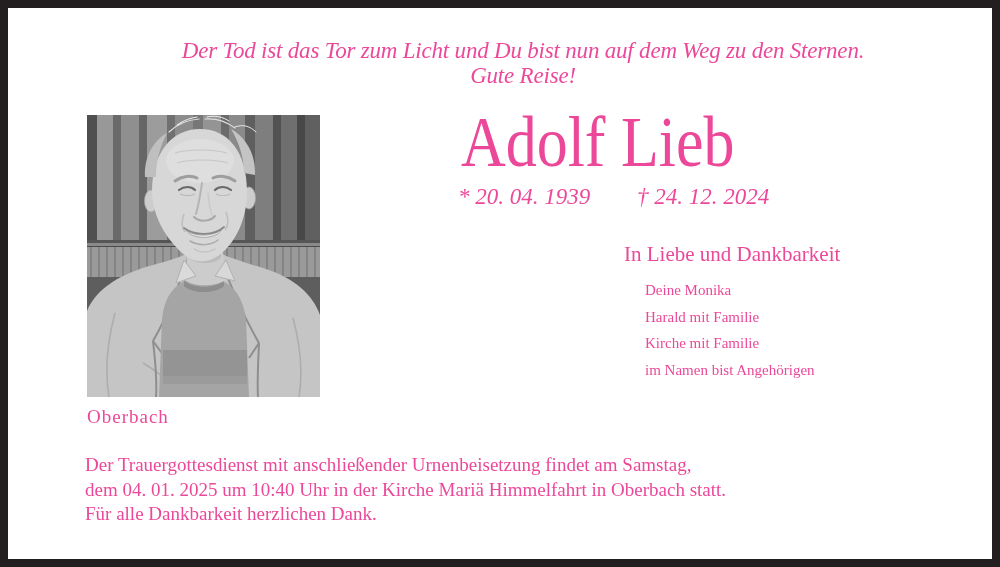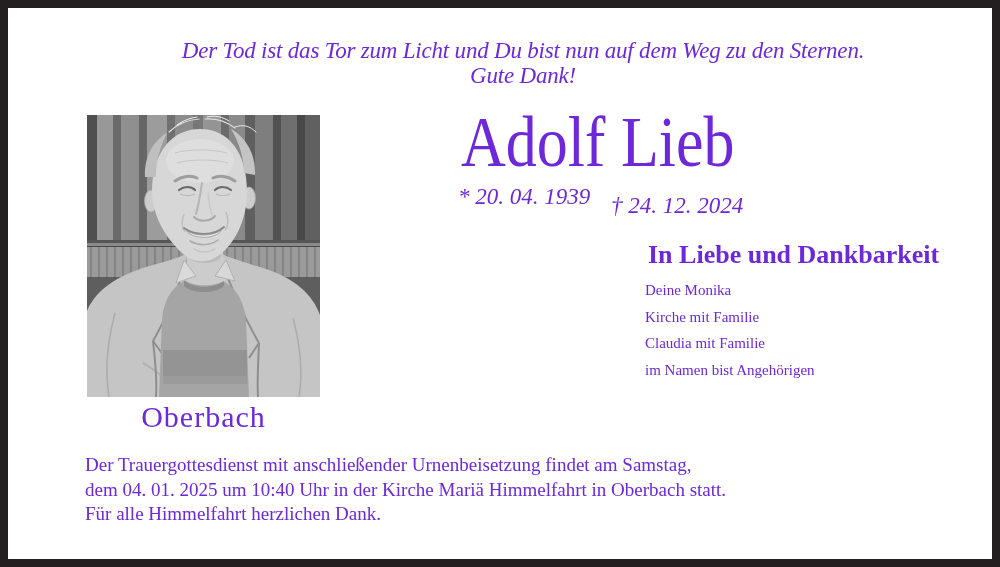--- a/index.html
+++ b/index.html
@@ -4,21 +4,21 @@
 <style>
   html, body { margin: 0; padding: 0; background: #ffffff; }
   .page {
     position: relative;
     width: 1000px;
     height: 567px;
     box-sizing: border-box;
     background: #ffffff;
     border: 8px solid #231f20;
     font-family: "Liberation Serif", "DejaVu Serif", serif;
-    color: #6d28d9;
+    color: #ec4899;
     overflow: hidden;
   }
   .abs { position: absolute; }
 
   .epitaph {
     top: 31px; left: 46px; right: 0;
     text-align: center;
     font-style: italic;
     font-size: 23px;
     line-height: 24.5px;
@@ -32,56 +32,56 @@
     white-space: nowrap;
   }
   .name .squeeze {
     display: inline-block;
     transform: scaleX(0.86);
     transform-origin: left top;
   }
 
   .date { top: 176px; font-size: 23px; line-height: 26px; white-space: nowrap; font-style: italic; }
   .date-birth { left: 450px; }
-  .date-death { left: 603px; margin-top: 9px; }
-
-  .condolence-intro { top: 233px; left: 640px; font-size: 26px; line-height: 27px; font-weight: bold; }
+  .date-death { left: 629px; }
+
+  .condolence-intro { top: 233px; left: 616px; font-size: 21px; line-height: 27px; }
   .mourners { top: 269px; left: 637px; font-size: 15px; line-height: 26.7px; }
 
   .photo {
     left: 79px; top: 107px;
     width: 233px; height: 282px;
     overflow: hidden;
     background: #8e8e8e;
   }
   .photo svg { display: block; width: 100%; height: 100%; }
 
   .photo-caption {
     left: 79px; top: 396px; width: 233px;
-    text-align: center;
-    font-size: 30px;
+    text-align: left;
+    font-size: 19px;
     line-height: 26px;
     letter-spacing: 1px;
   }
 
   .announcement {
     top: 445px; left: 77px;
     font-size: 19px;
     line-height: 24.5px;
     white-space: nowrap;
   }
 </style>
 </head>
 <body>
 
 <div class="page">
 
   <div class="abs epitaph">
     <div>Der Tod ist das Tor zum Licht und Du bist nun auf dem Weg zu den Sternen.</div>
-    <div>Gute Dank!</div>
+    <div>Gute Reise!</div>
   </div>
 
   <div class="abs photo">
     <svg viewBox="0 0 233 282" preserveAspectRatio="none">
 
       <rect x="0" y="0" width="233" height="131" fill="#8e8e8e"></rect>
       <rect x="0" y="0" width="10" height="131" fill="#4f4f4f"></rect>
       <rect x="10" y="0" width="16" height="131" fill="#989898"></rect>
       <rect x="26" y="0" width="8" height="131" fill="#6a6a6a"></rect>
       <rect x="34" y="0" width="18" height="131" fill="#8f8f8f"></rect>
@@ -196,24 +196,24 @@
     <span class="squeeze">Adolf Lieb</span>
   </div>
 
   <div class="abs date date-birth">* 20. 04. 1939</div>
   <div class="abs date date-death">† 24. 12. 2024</div>
 
   <div class="abs condolence-intro">In Liebe und Dankbarkeit</div>
 
   <div class="abs mourners">
     <div>Deine Monika</div>
+    <div>Harald mit Familie</div>
     <div>Kirche mit Familie</div>
-    <div>Claudia mit Familie</div>
     <div>im Namen bist Angehörigen</div>
   </div>
 
   <div class="abs announcement">
     <div>Der Trauergottesdienst mit anschließender Urnenbeisetzung findet am Samstag,</div>
     <div>dem 04. 01. 2025 um 10:40 Uhr in der Kirche Mariä Himmelfahrt in Oberbach statt.</div>
-    <div>Für alle Himmelfahrt herzlichen Dank.</div>
+    <div>Für alle Dankbarkeit herzlichen Dank.</div>
   </div>
 
 </div>
 
 </body></html>

